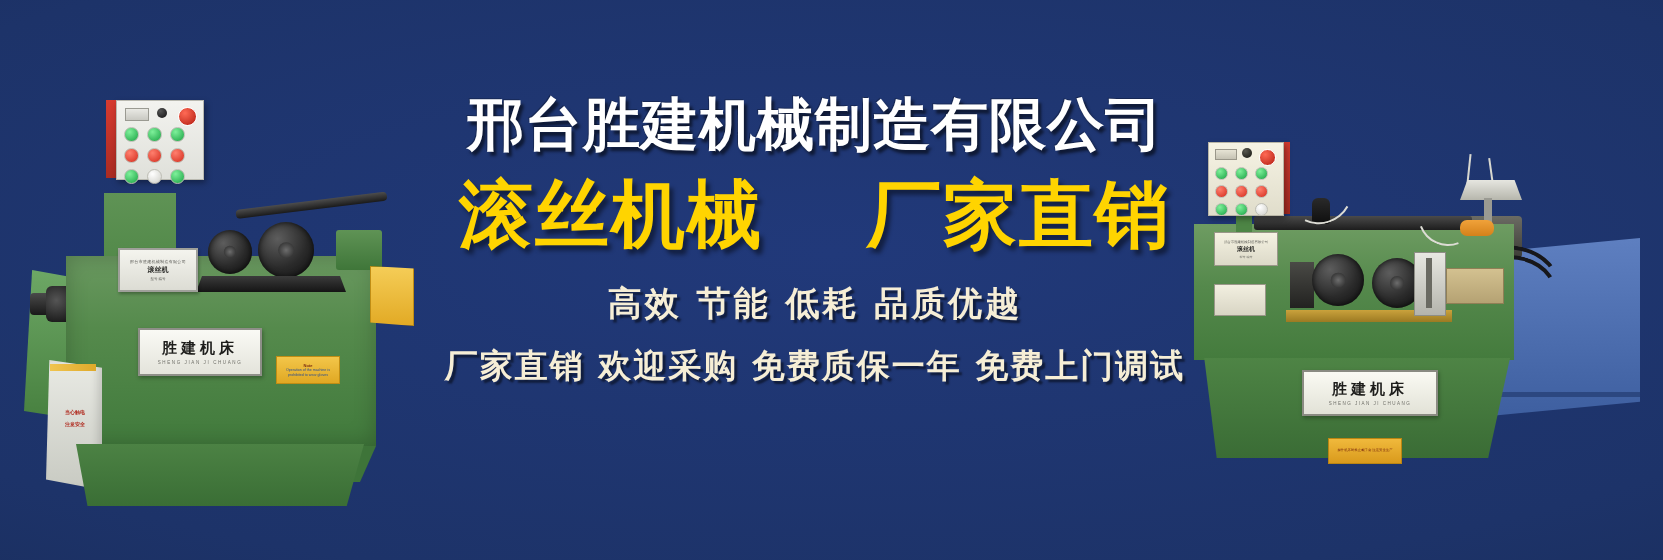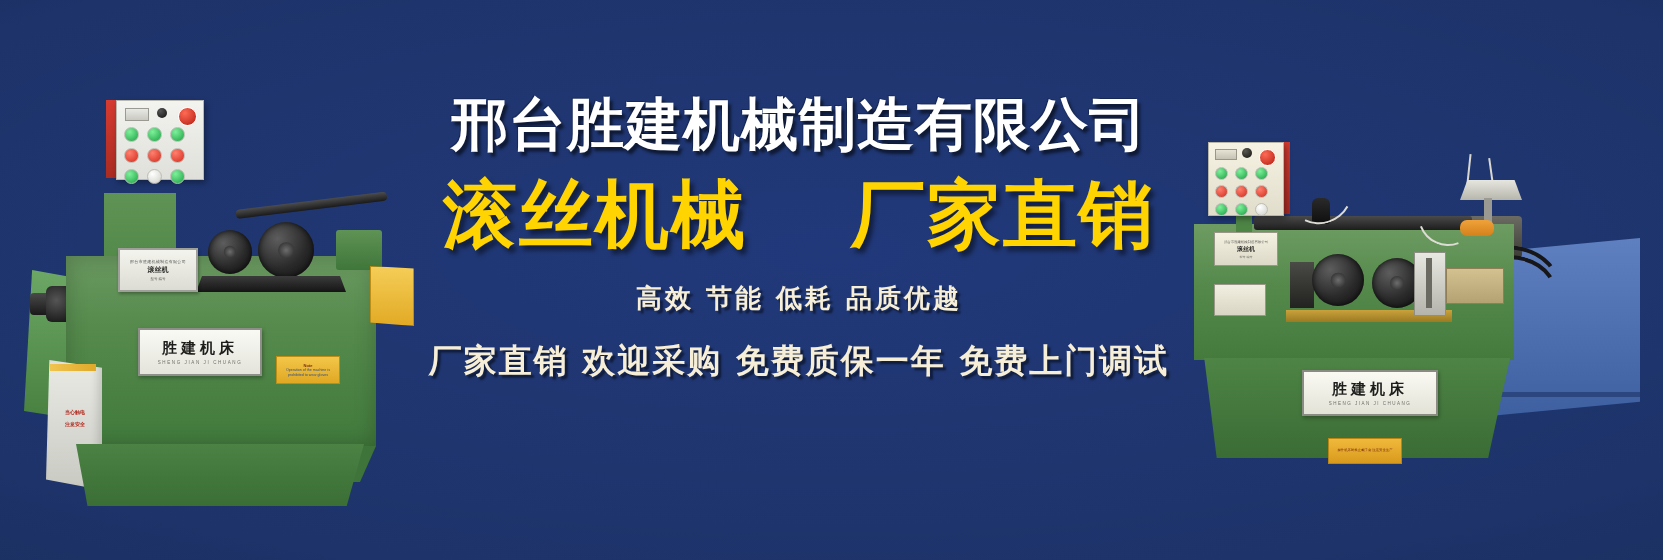--- a/index.html
+++ b/index.html
@@ -9,21 +9,21 @@
     font-family:"Liberation Sans","DejaVu Sans",sans-serif;
   }
   #banner{
     position:relative;width:1663px;height:560px;
     background:radial-gradient(ellipse 120% 110% at 50% 45%, #21397a 0%, #1d3369 55%, #16284f 100%);
     overflow:hidden;
   }
 
   
   .text-block{
-    position:absolute;left:404px;top:95px;width:790px;
+    position:absolute;left:420px;top:95px;width:790px;
     text-align:center;z-index:5;
   }
   .company-title{
     font-size:57px;font-weight:bold;color:#ffffff;
     letter-spacing:1px;line-height:1.05;
     text-shadow:3px 4px 3px rgba(0,0,0,.55), -1px -1px 0 rgba(0,0,0,.25);
     white-space:nowrap;
     font-family:"DejaVu Sans","Liberation Sans",sans-serif;
   }
   .headline{
@@ -33,27 +33,27 @@
   }
   .headline span{
     font-size:74px;font-weight:bold;color:#FFD400;
     letter-spacing:2px;line-height:1;
     text-shadow:4px 5px 4px rgba(0,0,0,.45);
     font-family:"DejaVu Sans","Liberation Sans",sans-serif;
     text-align:center;
   }
   .headline .gap{width:104px;display:inline-block;}
   .sub1{
-    margin-top:30px;font-size:26px;font-weight:bold;color:#f6eed6;
+    margin-top:30px;font-size:34px;font-weight:bold;color:#f6eed6;
     letter-spacing:3px;white-space:nowrap;
     text-shadow:3px 3px 2px rgba(0,0,0,.5);
     font-family:"DejaVu Serif","Liberation Serif",serif;
   }
   .sub2{
-    margin-top:23px;font-size:33px;font-weight:bold;color:#f6eed6;
+    margin-top:17px;font-size:33px;font-weight:bold;color:#f6eed6;
     letter-spacing:2px;white-space:nowrap;
     text-shadow:3px 3px 2px rgba(0,0,0,.5);
     font-family:"DejaVu Serif","Liberation Serif",serif;
   }
 
   
   .machine{position:absolute;z-index:3;}
 
   
   #machine-left{left:18px;top:88px;width:390px;height:390px;}

